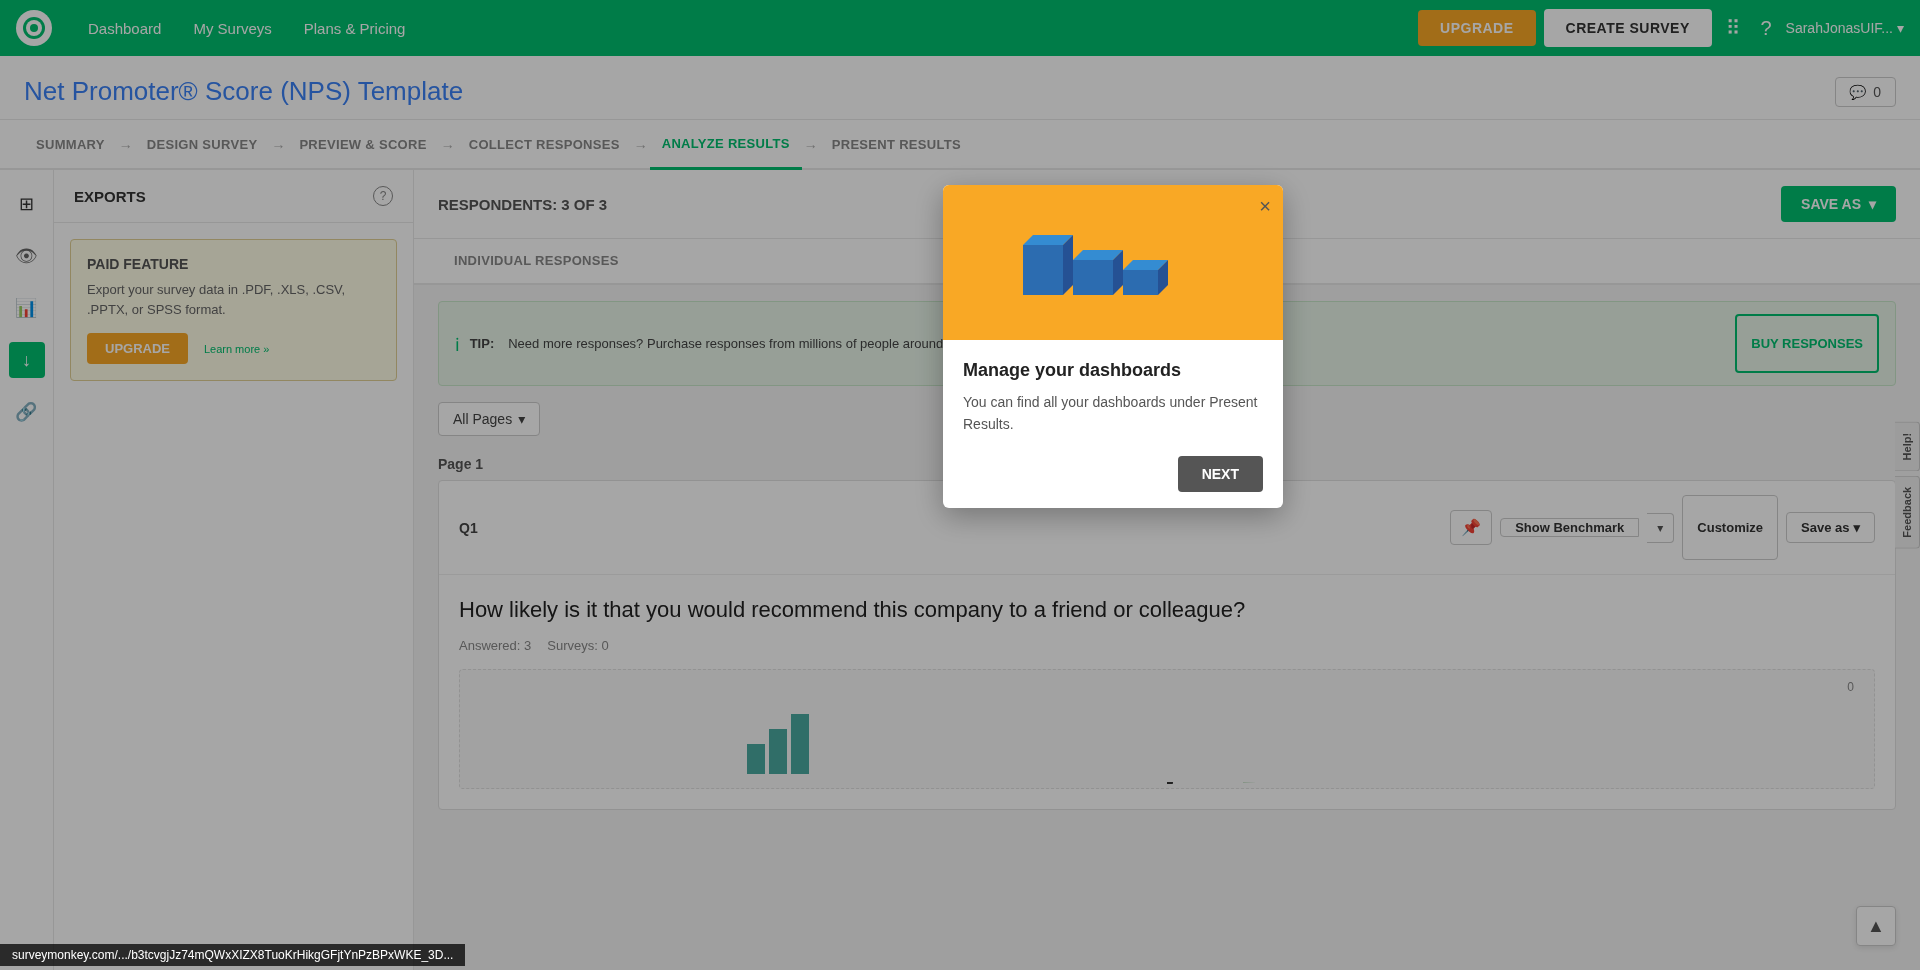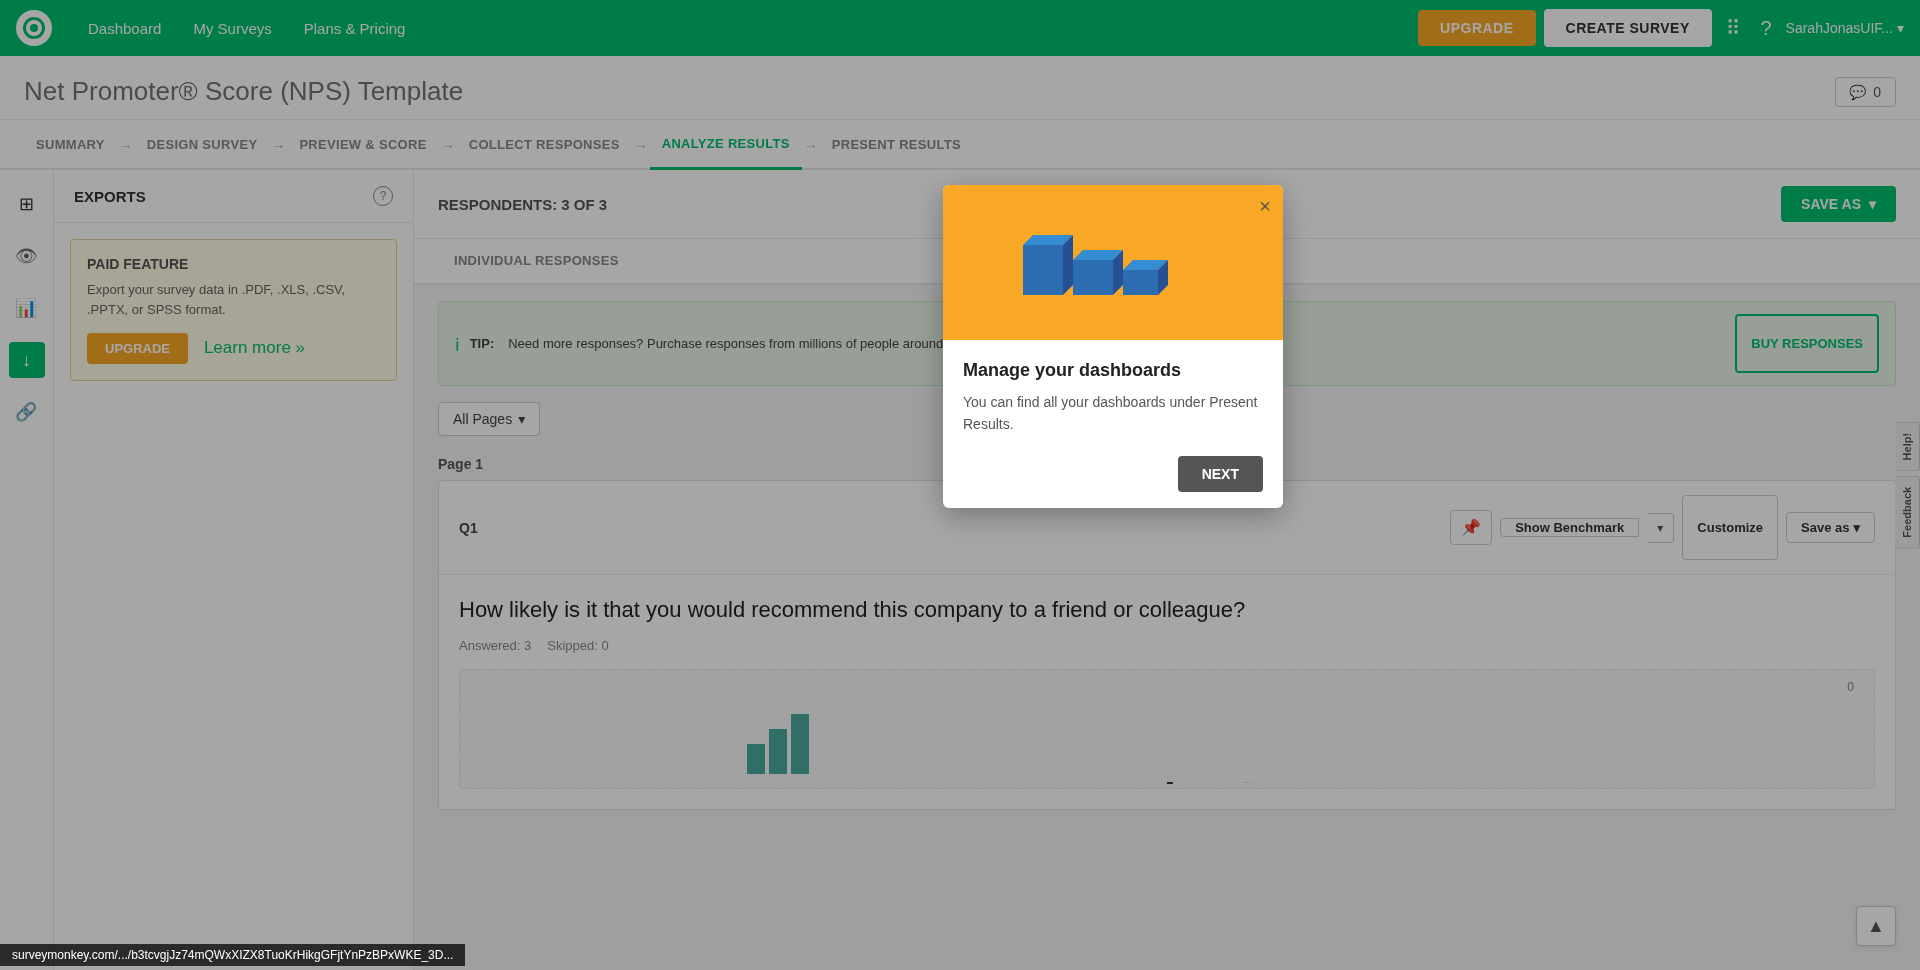--- a/index.html
+++ b/index.html
@@ -96,21 +96,21 @@
     }
 
     
     .page-header {
       padding: 20px 24px 12px 24px;
       display: flex;
       align-items: center;
       justify-content: space-between;
       border-bottom: 1px solid #e9e9e9;
     }
-    .page-title { font-size: 26px; font-weight: 400; color: #737373; }
+    .page-title { font-size: 26px; font-weight: 400; color: #3b82f6; }
     .comment-btn {
       display: flex; align-items: center; gap: 6px;
       border: 1px solid #ccc;
       background: #fff;
       padding: 6px 14px;
       border-radius: 4px;
       cursor: pointer;
       font-size: 14px;
       color: #555;
     }
@@ -215,21 +215,21 @@
       color: #fff;
       font-weight: 700;
       font-size: 13px;
       border: none;
       padding: 8px 18px;
       border-radius: 4px;
       cursor: pointer;
       text-transform: uppercase;
       margin-right: 12px;
     }
-    .learn-more-link { color: #00bf6f; font-size: 17px; cursor: pointer; text-decoration: none; font-weight: 500; }
+    .learn-more-link { color: #00bf6f; font-size: 11px; cursor: pointer; text-decoration: none; font-weight: 500; }
 
     
     .main-content {
       flex: 1;
       background: #f5f5f5;
       overflow-y: auto;
       position: relative;
     }
     .content-header {
       background: #fff;
@@ -639,21 +639,21 @@
         </div>
       </div>
       <div class="q-body">
         <div class="q-question">How likely is it that you would recommend this company to a friend or colleague?</div>
         <div class="q-meta">
           <span>
             <span>Answered:</span>
             <span>3</span>
           </span>
           <span>
-            <span>Skipped:</span>
+            <span>Surveys:</span>
             <span>0</span>
           </span>
         </div>
 
         <div class="q-chart-area">
           <span class="nps-number">0</span>
           <svg class="q-chart-svg" height="110" viewBox="0 0 900 110">
 
             <defs>
               <clipPath id="halfCircleClip">

